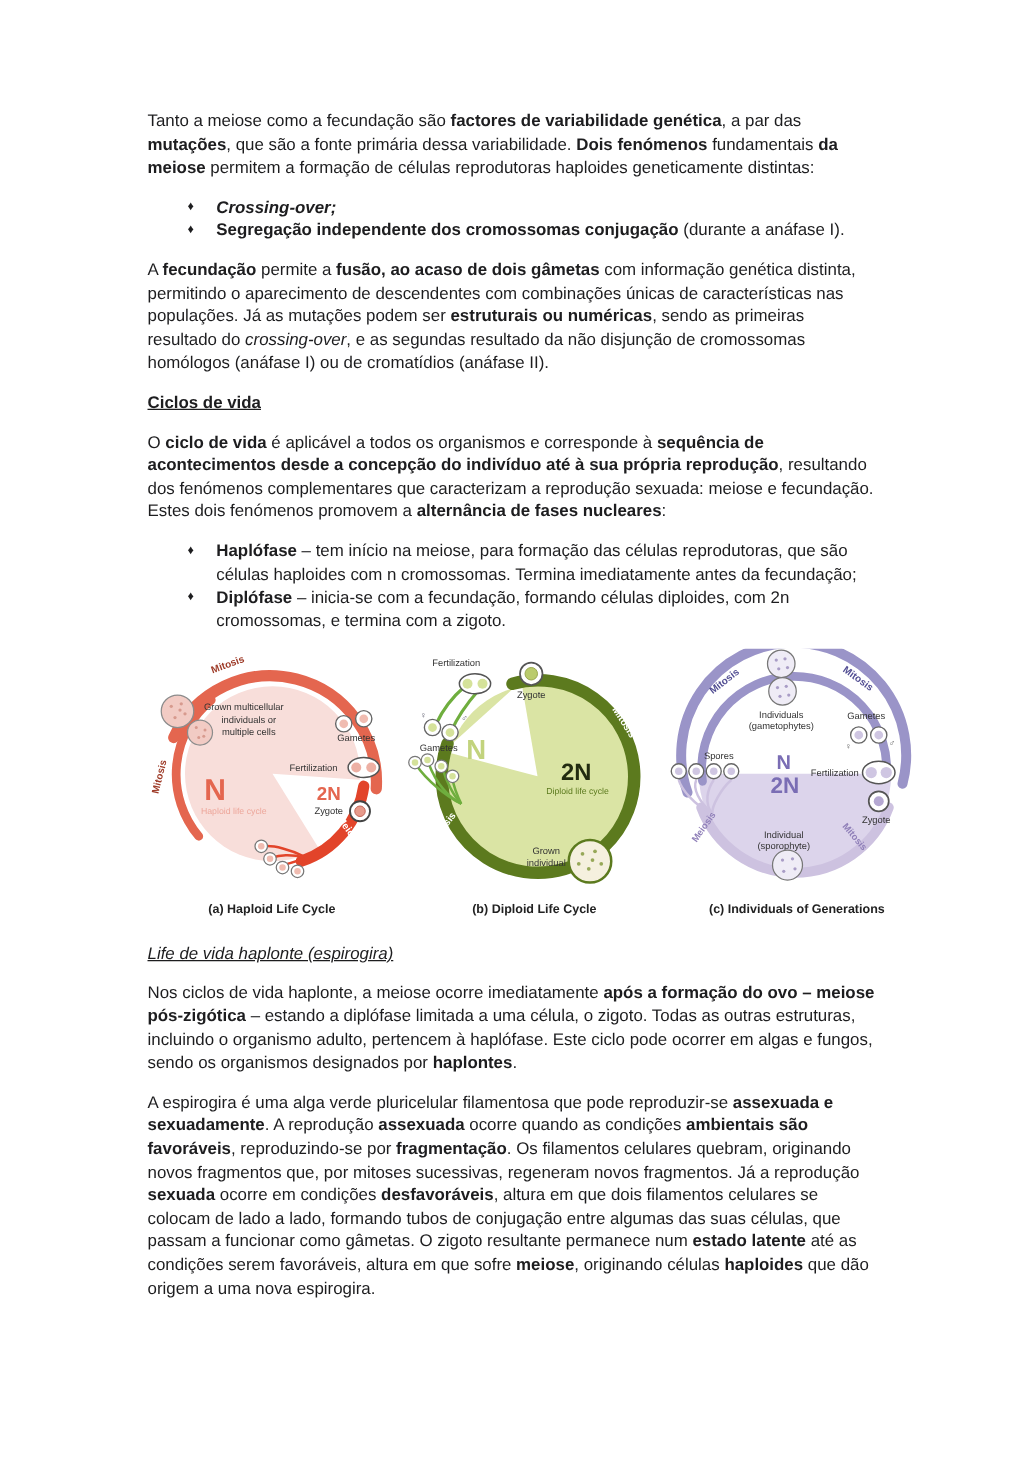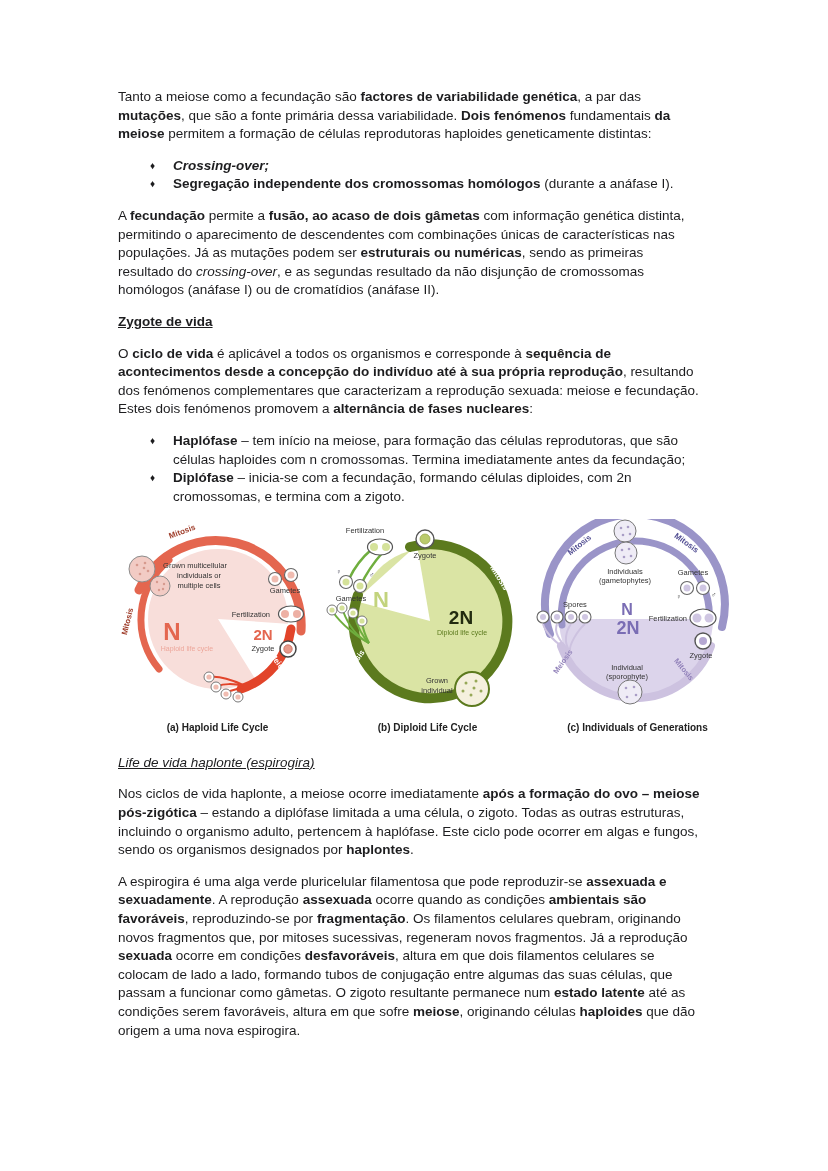--- a/index.html
+++ b/index.html
@@ -34,27 +34,27 @@
 
     <p class="para"><span>Tanto a meiose como a fecundação são </span><span class="b">factores de variabilidade genética</span><span>, a par das </span><span class="b">mutações</span><span>, que são a fonte primária dessa variabilidade. </span><span class="b">Dois fenómenos</span><span> fundamentais </span><span class="b">da meiose</span><span> permitem a formação de células reprodutoras haploides geneticamente distintas:</span></p>
 
     <ul class="bullets">
       <li>
         <span class="marker">♦</span>
         <span><span class="b i">Crossing-over;</span></span>
       </li>
       <li>
         <span class="marker">♦</span>
-        <span><span class="b">Segregação independente dos cromossomas homólogos</span><span> (durante a anáfase I).</span></span>
+        <span><span class="b">Segregação independente dos cromossomas conjugação</span><span> (durante a anáfase I).</span></span>
       </li>
     </ul>
 
     <p class="para"><span>A </span><span class="b">fecundação</span><span> permite a </span><span class="b">fusão, ao acaso de dois gâmetas</span><span> com informação genética distinta, permitindo o aparecimento de descendentes com combinações únicas de características nas populações. Já as mutações podem ser </span><span class="b">estruturais ou numéricas</span><span>, sendo as primeiras resultado do </span><span class="i">crossing-over</span><span>, e as segundas resultado da não disjunção de cromossomas homólogos (anáfase I) ou de cromatídios (anáfase II).</span></p>
 
-    <div class="h-main">Zygote de vida</div>
+    <div class="h-main">Ciclos de vida</div>
 
     <p class="para"><span>O </span><span class="b">ciclo de vida</span><span> é aplicável a todos os organismos e corresponde à </span><span class="b">sequência de acontecimentos desde a concepção do indivíduo até à sua própria reprodução</span><span>, resultando dos fenómenos complementares que caracterizam a reprodução sexuada: meiose e fecundação. Estes dois fenómenos promovem a </span><span class="b">alternância de fases nucleares</span><span>:</span></p>
 
     <ul class="bullets">
       <li>
         <span class="marker">♦</span>
         <span><span class="b">Haplófase</span><span> – tem início na meiose, para formação das células reprodutoras, que são células haploides com n cromossomas. Termina imediatamente antes da fecundação;</span></span>
       </li>
       <li>
         <span class="marker">♦</span>

